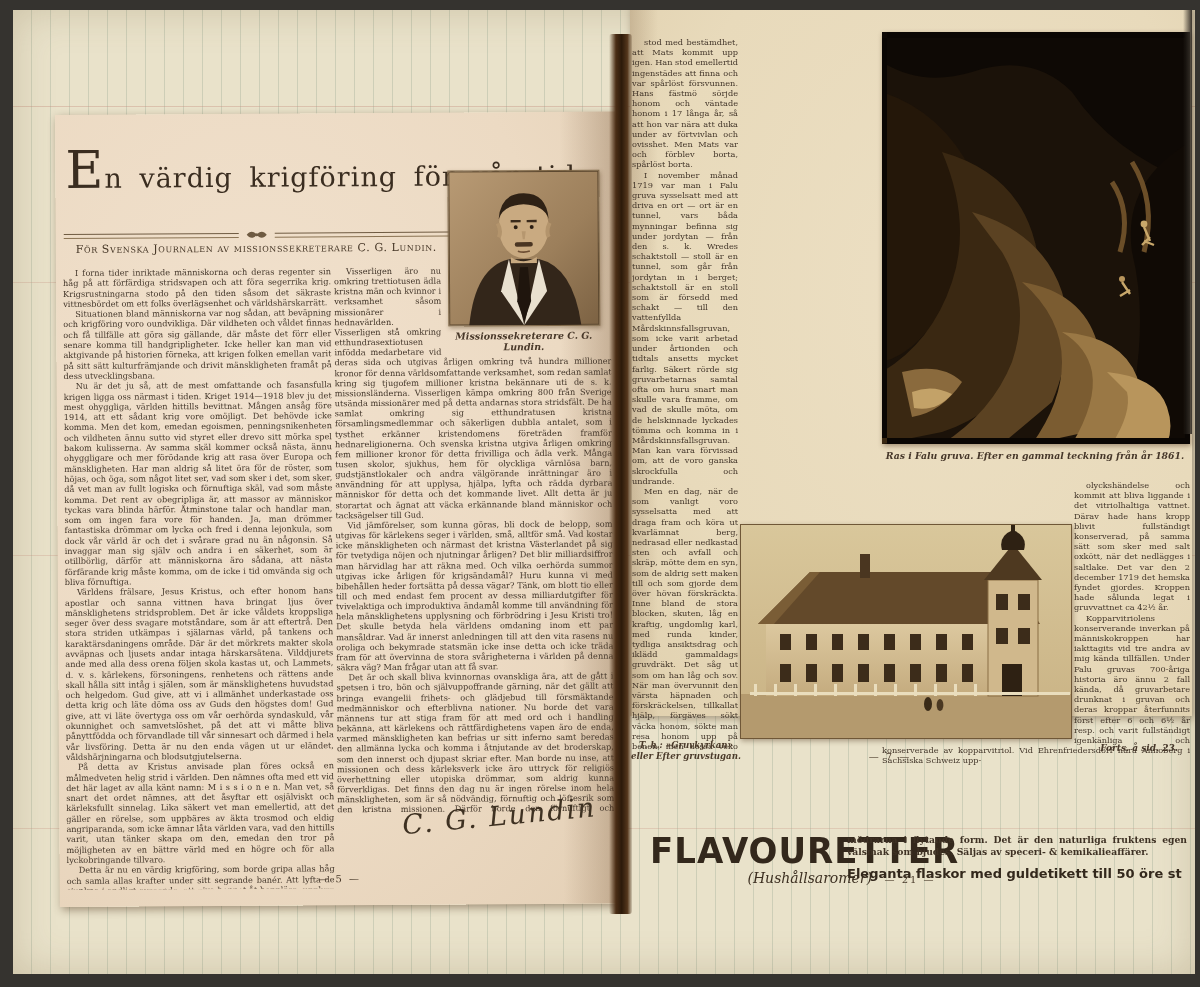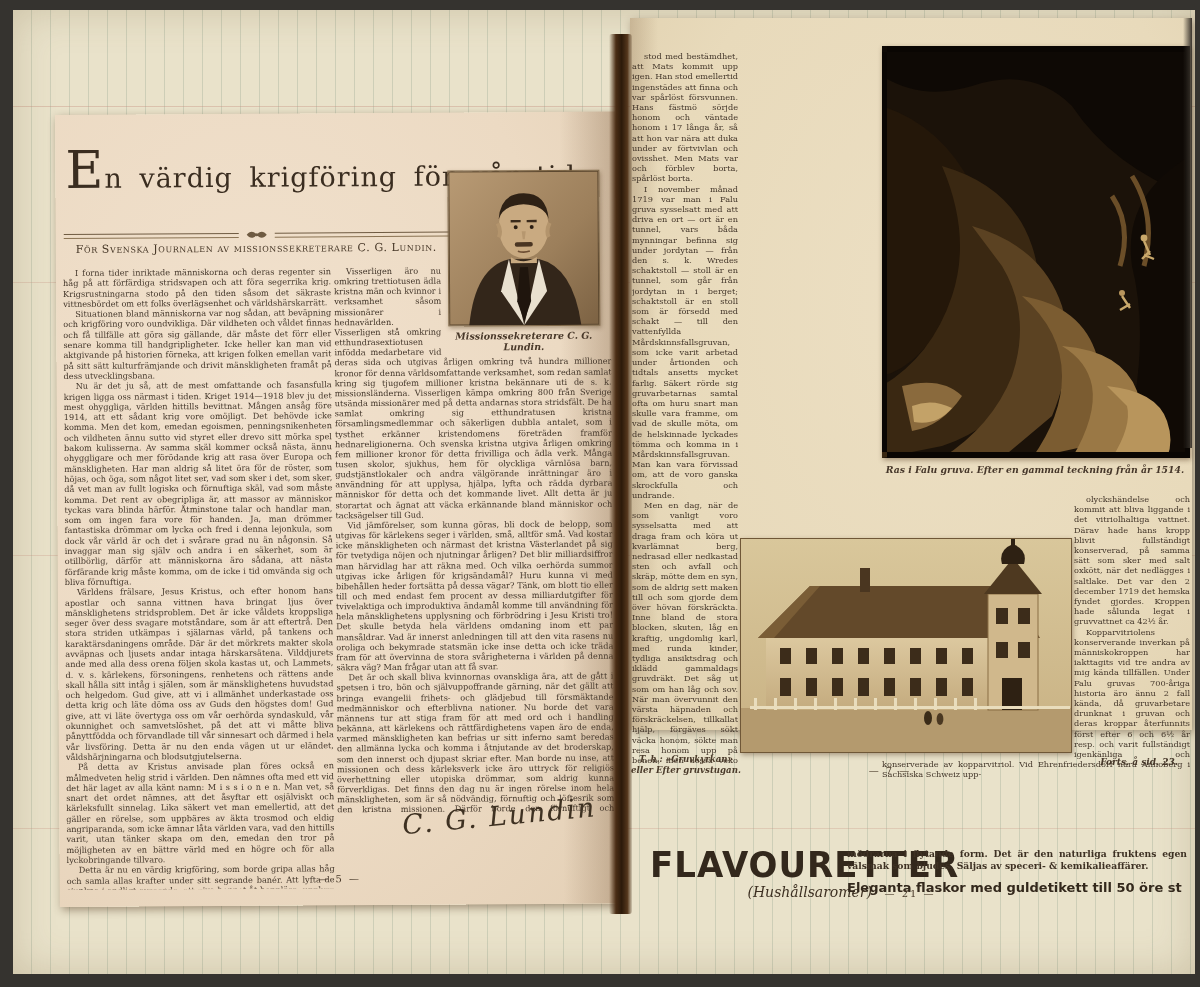--- a/index.html
+++ b/index.html
@@ -20,21 +20,21 @@
   .edge.top{left:0;top:0;width:1200px;height:10px;}
   .edge.left{left:0;top:0;width:13px;height:987px;}
   .edge.bottom{left:0;bottom:0;width:1200px;height:13px;}
   .edge.right{right:0;top:0;width:5px;height:987px;}
 
   .page{position:absolute;z-index:2;}
   .page.left{left:55px;top:115px;width:560px;height:792px;
     background:linear-gradient(to right, rgba(0,0,0,0) 90%, rgba(95,62,30,.28)),
       radial-gradient(ellipse at 35% 35%, #f1e1cd 0%, #ecdac3 60%, #e4d0b6 100%);
     box-shadow:2px 3px 8px rgba(70,45,20,.45);transform:rotate(-0.35deg);transform-origin:top left;}
-  .page.right{left:630px;top:18px;width:562px;height:712px;
+  .page.right{left:630px;top:4px;width:562px;height:712px;
     background:linear-gradient(to right, rgba(90,55,25,.20), rgba(0,0,0,0) 5%),
       radial-gradient(ellipse at 55% 40%, #ecdfc3 0%, #e8dabb 65%, #e0d0ae 100%);
     box-shadow:2px 3px 8px rgba(70,45,20,.4);}
   .gutter{position:absolute;left:609px;top:34px;width:23px;height:880px;z-index:3;
     background:linear-gradient(to right, rgba(40,22,8,0) 0%, #4a2d15 30%, #2c1a0a 55%, #54361c 80%, rgba(60,40,20,.15) 100%);
     border-radius:3px;filter:blur(.4px);}
   .torn-right{position:absolute;right:0;top:0;width:9px;height:430px;z-index:4;
     background:linear-gradient(to left, #3a342c, rgba(58,52,44,0));}
 
   
@@ -186,21 +186,21 @@
         <path d="M230 150 q20 30 8 70 M250 130 q25 40 12 90" stroke="#6b4e28" stroke-width="5" fill="none"></path>
         <g stroke="#c9a86b" stroke-width="2.4" fill="none">
           <path d="M262 195 l6 14 M268 205 l-8 8 M262 209 l10 4"></path>
           <path d="M240 250 l8 12 M248 258 l-10 6"></path>
         </g>
         <circle cx="262" cy="192" r="3.4" fill="#c9a86b"></circle>
         <circle cx="240" cy="247" r="3" fill="#b8955c"></circle>
         <path d="M0 0 h308 v6 h-308 Z M0 0 v412 h5 v-412 Z M303 0 h5 v412 h-5 Z M0 406 h308 v6 h-308 Z" fill="#0a0603"></path>
       </svg>
     </figure>
-    <div class="etch-cap">Ras i Falu gruva. Efter en gammal teckning från år 1514.</div>
+    <div class="etch-cap">Ras i Falu gruva. Efter en gammal teckning från år 1861.</div>
 
     <div class="col cont">
       <div class="spacer-building-left"></div>
     <p class="body">olyckshändelse och kommit att bliva liggande i det vitriolhaltiga vattnet. Därav hade hans kropp blivit fullständigt konserverad, på samma sätt som sker med salt oxkött, när det nedlägges i saltlake. Det var den 2 december 1719 det hemska fyndet gjordes. Kroppen hade sålunda legat i gruvvattnet ca 42½ år.</p>
         <p class="body">Kopparvitriolens konserverande inverkan på människokroppen har iakttagits vid tre andra av mig kända tillfällen. Under Falu gruvas 700-åriga historia äro ännu 2 fall kända, då gruvarbetare drunknat i gruvan och deras kroppar återfunnits först efter 6 och 6½ år resp. och varit fullständigt igenkänliga och konserverade av kopparvitriol. Vid Ehrenfriedersdorf nära Annoberg i Sachsiska Schweiz upp-</p>
       </div>
     <div class="forts">Forts. å sid. 23.</div>
 
     <figure class="building">
       <svg width="332" height="215" viewBox="0 0 332 215">

